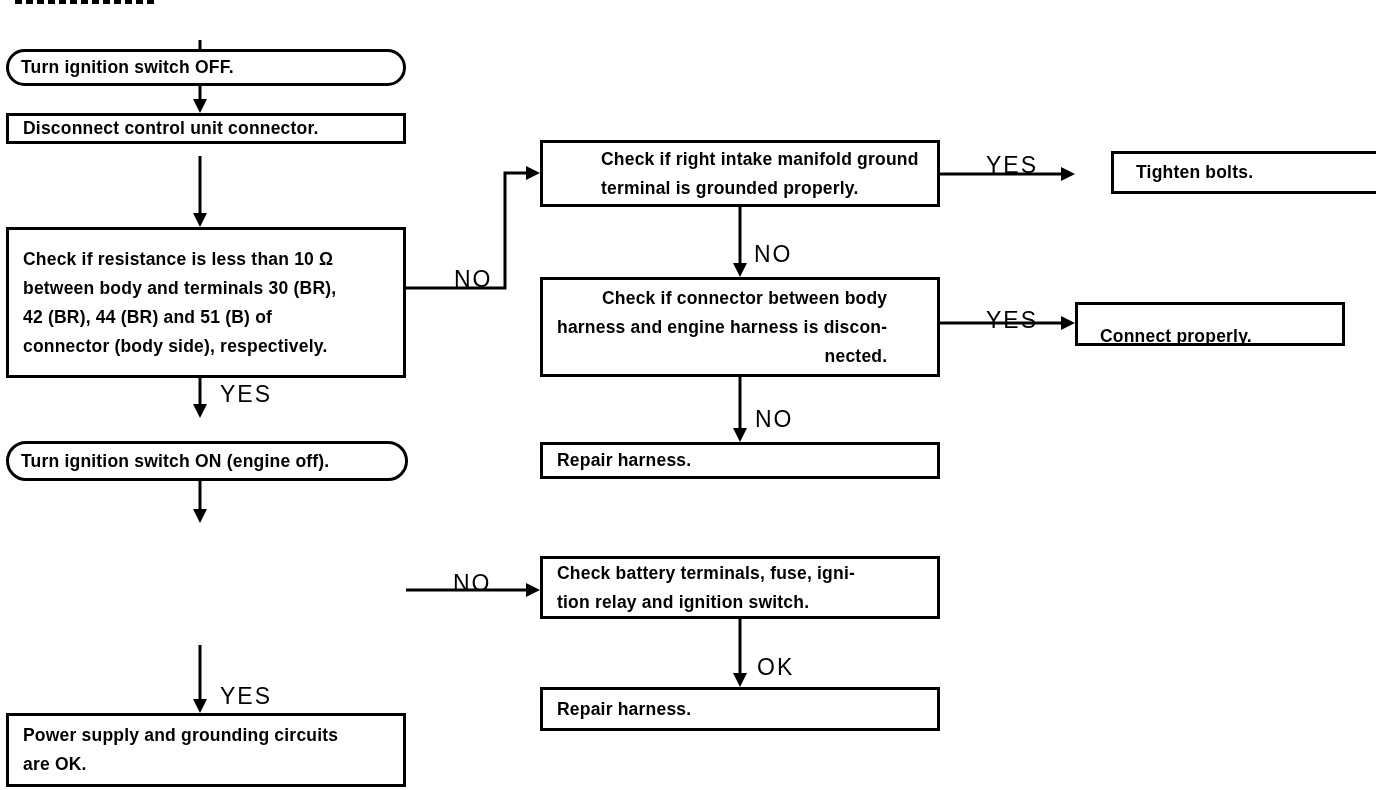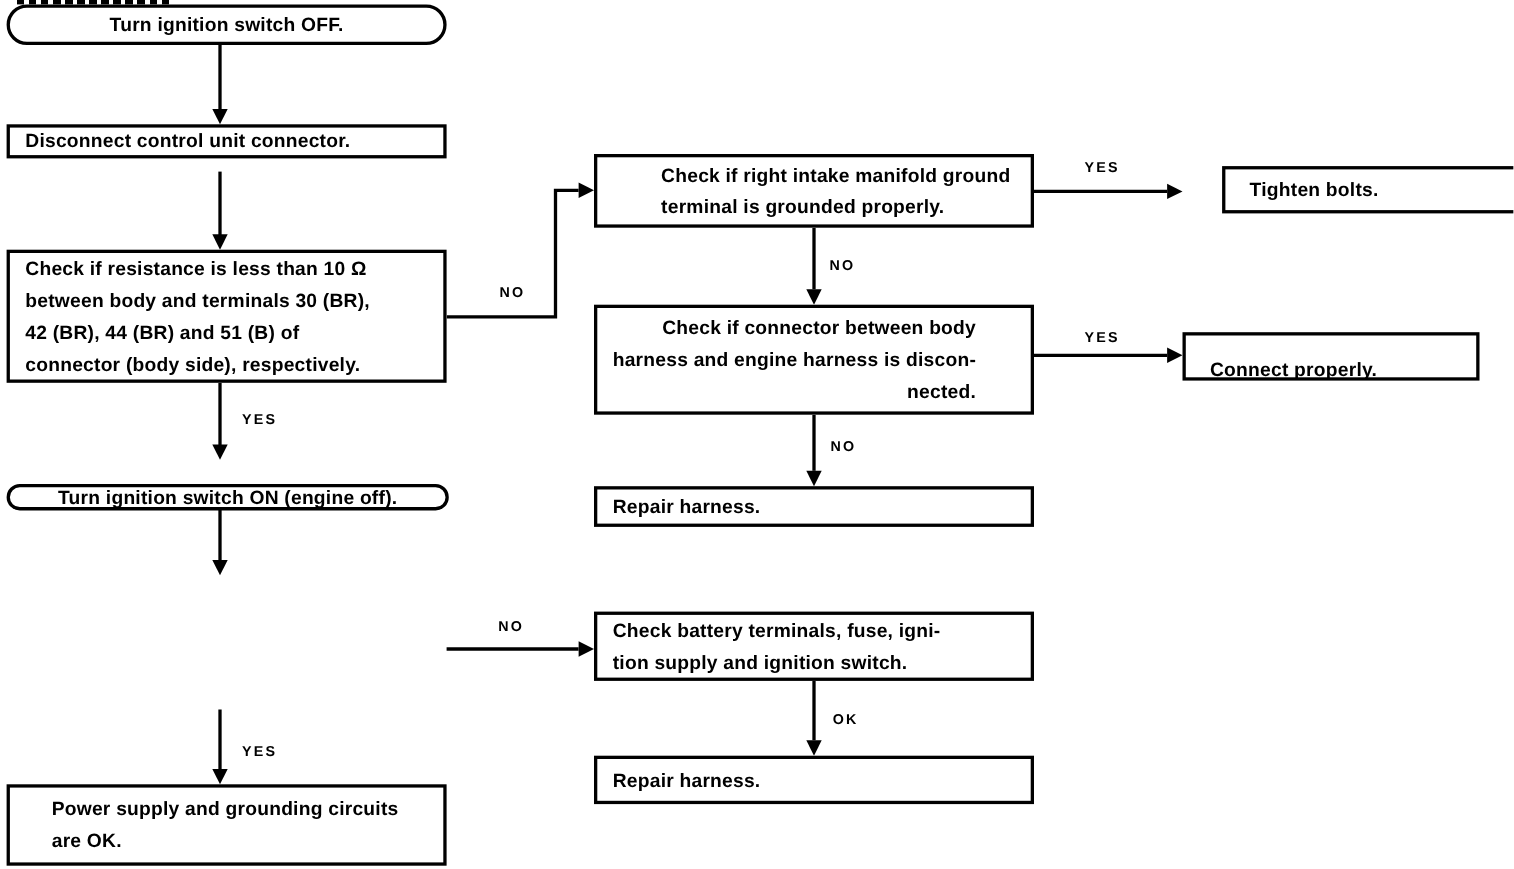--- a/index.html
+++ b/index.html
@@ -33,31 +33,33 @@
     font-weight: bold;
     letter-spacing: 0.2px;
     line-height: 29px;
   }
   .node .txt {
     white-space: pre-line;
     padding: 2px 10px 2px 14px;
   }
   .node.terminator {
     border-radius: 20px;
-    justify-content: center;
+    justify-content: flex-start;
+    margin-top: 45px;
   }
   .node.terminator .txt {
     padding: 0 12px;
   }
   .edge-label {
     position: absolute;
-    font-size: 13px;
-    font-weight: bold;
+    font-size: 23px;
+    font-weight: normal;
     letter-spacing: 2px;
     line-height: 20px;
+    margin-top: 13px;
   }
   .print-artifact {
     position: absolute;
     left: 15px;
     top: 0;
     width: 142px;
     height: 4px;
     background: repeating-linear-gradient(90deg, #000 0 7px, transparent 7px 11px);
   }
 </style>
@@ -108,33 +110,33 @@
   </svg>
 
   <div class="node terminator" style="left:6px; top:4px; width:400px; height:37px;">
     <span class="txt">Turn ignition switch OFF.</span>
   </div>
 
   <div class="node" style="left:6px; top:113px; width:400px; height:31px;">
     <span class="txt">Disconnect control unit connector.</span>
   </div>
 
-  <div class="node" style="left:6px; top:227px; width:400px; height:121px;">
+  <div class="node" style="left:6px; top:227px; width:400px; height:151px;">
     <span class="txt">Check if resistance is less than 10 Ω
 between body and terminals 30 (BR),
 42 (BR), 44 (BR) and 51 (B) of
 connector (body side), respectively.</span>
   </div>
 
-  <div class="node terminator" style="left:6px; top:440px; width:402px; height:24px;">
+  <div class="node terminator" style="left:6px; top:396px; width:402px; height:40px;">
     <span class="txt">Turn ignition switch ON (engine off).</span>
   </div>
 
 
-  <div class="node" style="left:6px; top:713px; width:400px; height:74px;padding-left:24px;">
+  <div class="node" style="left:6px; top:713px; width:400px; height:74px;">
     <span class="txt">Power supply and grounding circuits
 are OK.</span>
   </div>
 
   <div class="node" style="left:540px; top:140px; width:400px; height:67px;padding-left:44px;">
     <span class="txt">Check if right intake manifold ground
 terminal is grounded properly.</span>
   </div>
 
   <div class="node" style="left:540px; top:277px; width:400px; height:100px;text-align:right;">
@@ -142,21 +144,21 @@
 harness and engine harness is discon-
 nected.</span>
   </div>
 
   <div class="node" style="left:540px; top:442px; width:400px; height:37px;">
     <span class="txt">Repair harness.</span>
   </div>
 
   <div class="node" style="left:540px; top:556px; width:400px; height:63px;">
     <span class="txt">Check battery terminals, fuse, igni-
-tion supply and ignition switch.</span>
+tion relay and ignition switch.</span>
   </div>
 
   <div class="node" style="left:540px; top:687px; width:400px; height:44px;">
     <span class="txt">Repair harness.</span>
   </div>
 
   <div class="node" style="left:1111px; top:151px; width:270px; height:43px;">
     <span class="txt" style="padding-left:22px;">Tighten bolts.</span>
   </div>
 

